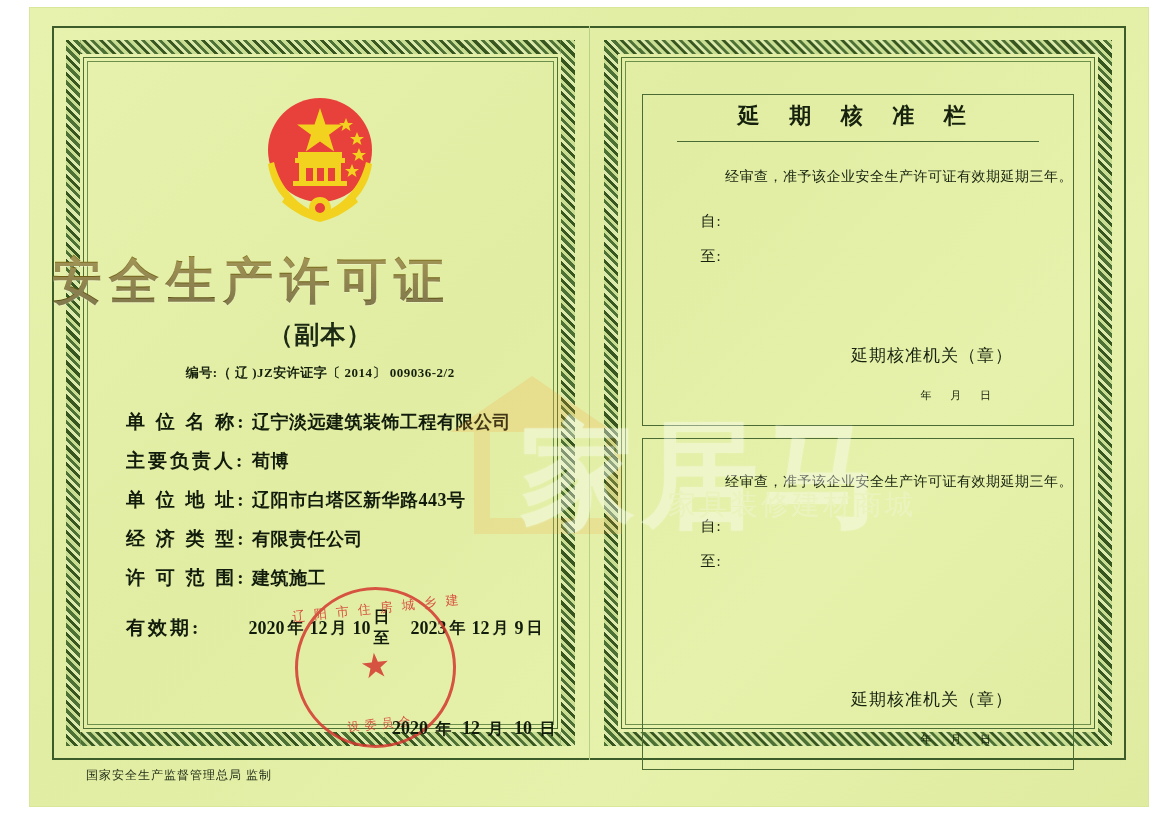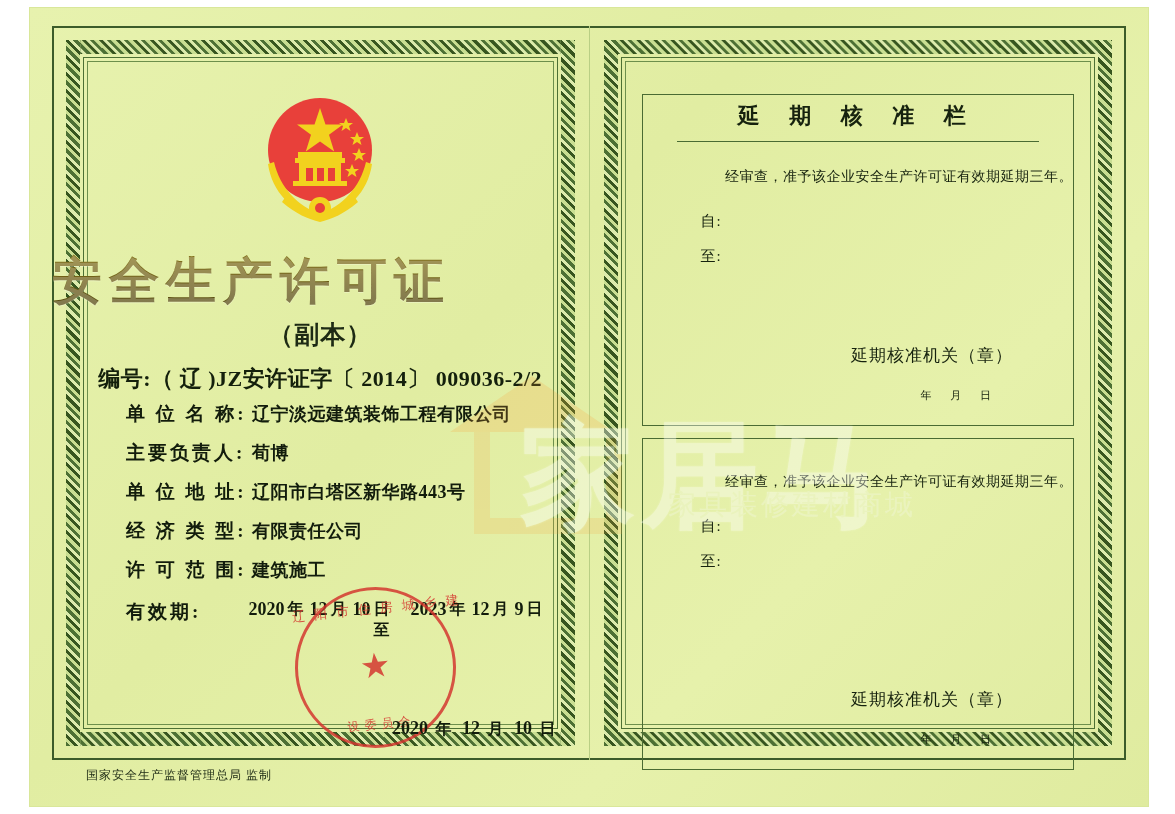--- a/index.html
+++ b/index.html
@@ -106,53 +106,54 @@
     font-weight: bold;
     font-size: 25px;
     color: #1d2a14;
     letter-spacing: 1px;
   }
   .code-line {
     position: absolute;
     left: 0; right: 0; top: 338px;
     text-align: center;
     font-family: "Liberation Serif", serif;
-    font-size: 22px;
+    font-size: 13px;
     font-weight: bold;
     color: #14200c;
     letter-spacing: .5px;
   }
   .fields {
     position: absolute;
     left: 74px;
     top: 375px;
     right: 40px;
   }
   .field-row {
     display: flex;
     align-items: baseline;
     margin-bottom: 13px;
     font-family: "Liberation Serif", serif;
     color: #121c0c;
+    margin-top: 8px;
   }
   .field-label {
     width: 126px;
     font-size: 19px;
     font-weight: bold;
     letter-spacing: 3px;
     white-space: nowrap;
   }
   .field-value {
     font-size: 18px;
     font-weight: bold;
     letter-spacing: .5px;
   }
   .validity-row {
     display: flex;
-    align-items: flex-start;
+    align-items: center;
     margin-top: 16px;
     font-family: "Liberation Serif", serif;
     font-weight: bold;
     color: #121c0c;
   }
   .validity-row .field-label { letter-spacing: 3px; }
   .v-num { font-size: 18px; font-weight: bold; }
   .v-unit { font-size: 16px; padding: 0 6px 0 3px; }
 
   .issuer-row {

